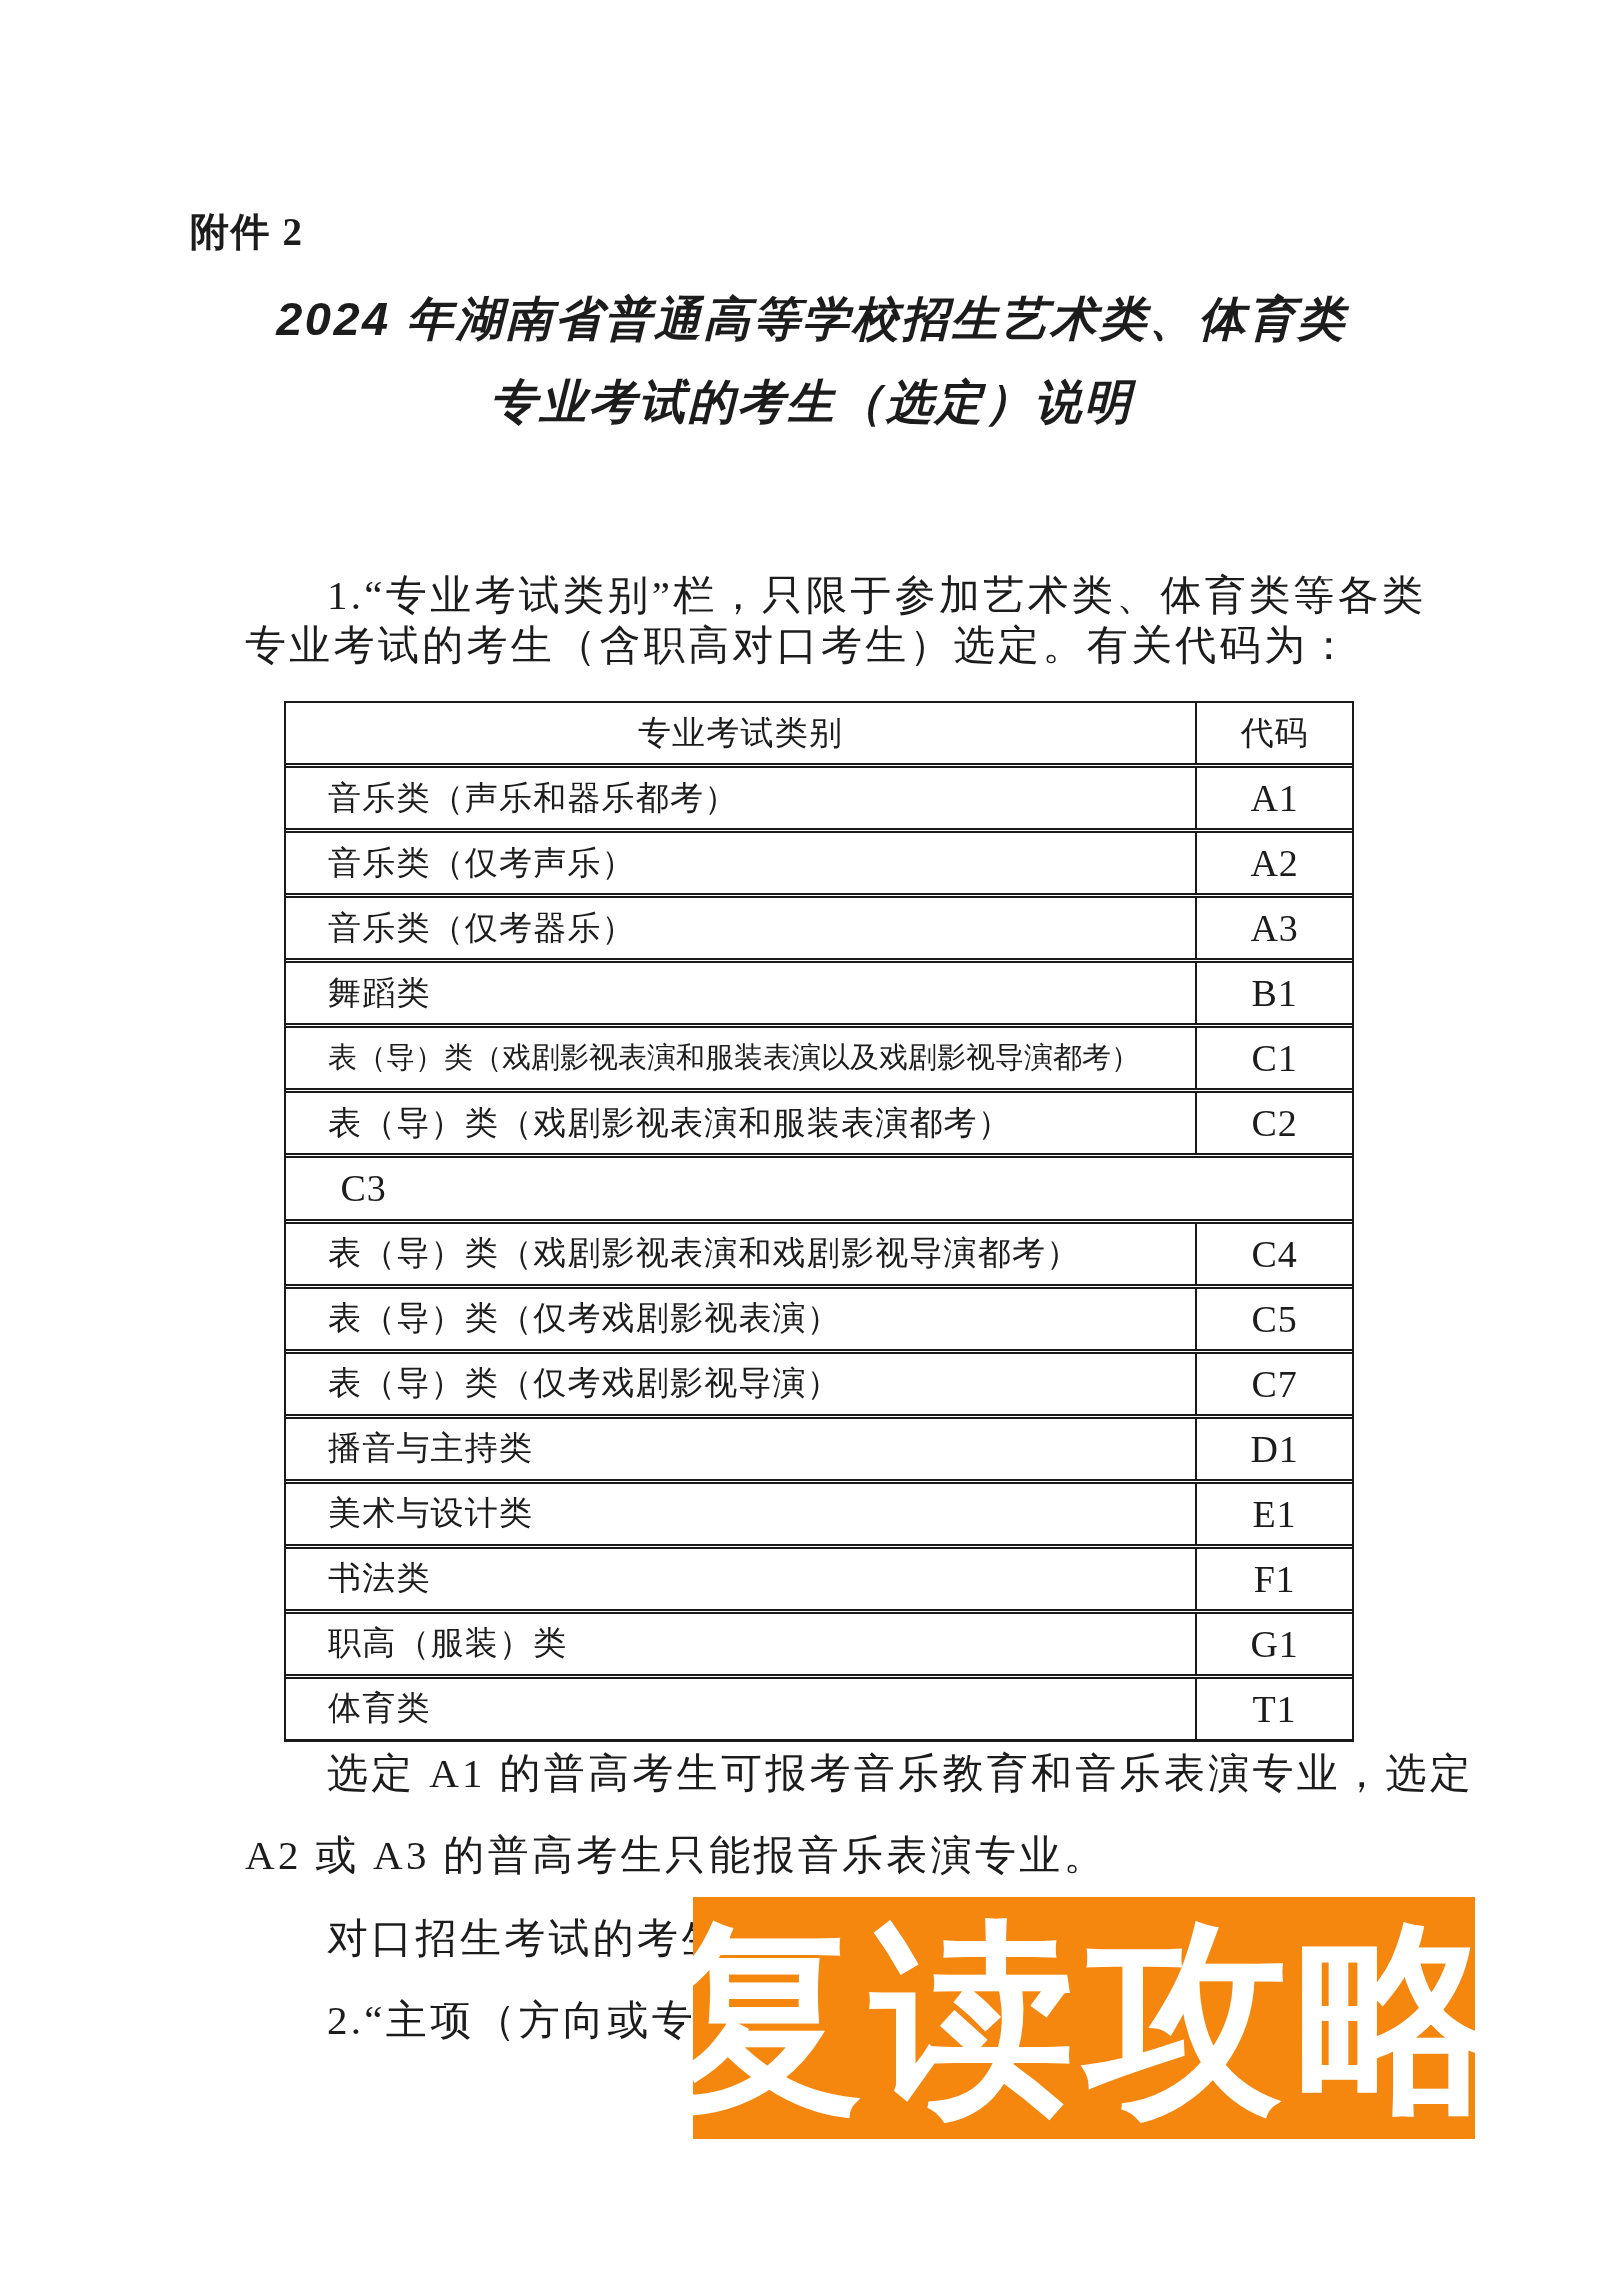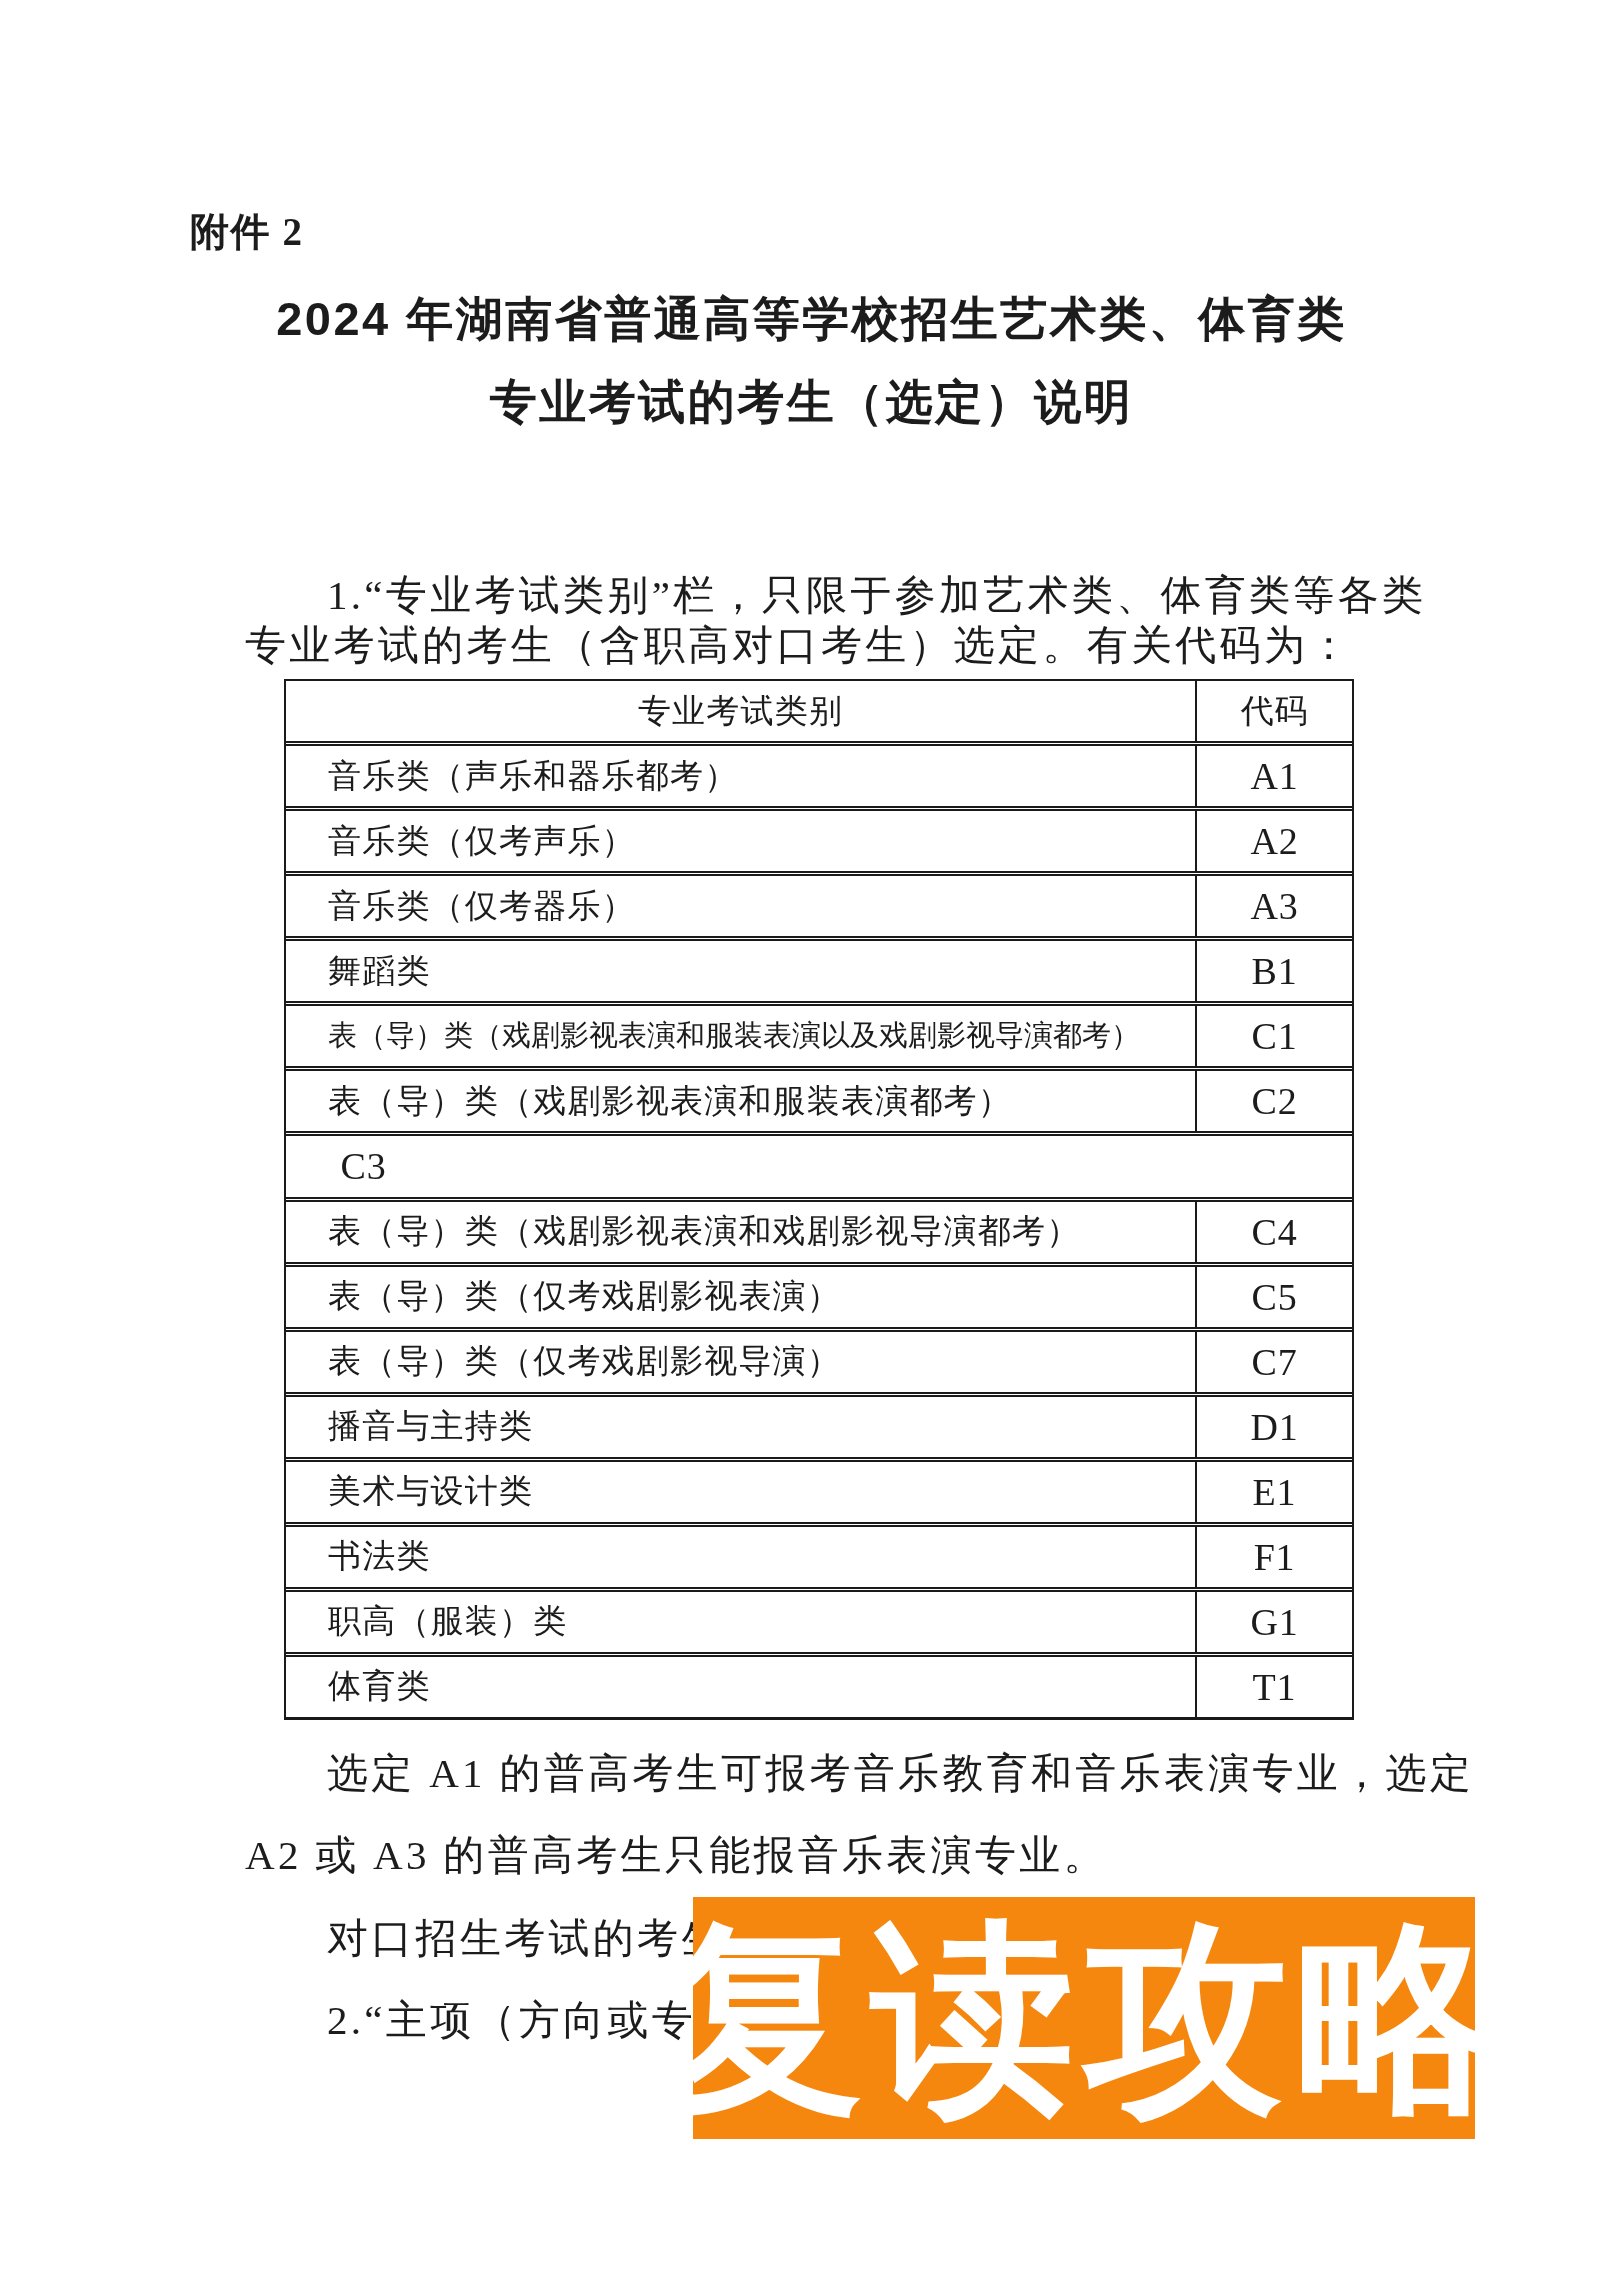--- a/index.html
+++ b/index.html
@@ -16,34 +16,34 @@
     position:absolute;left:190px;top:211px;
     font-family:Liberation Serif, serif;
     font-weight:700;font-size:39px;line-height:1.1;
     letter-spacing:1.6px;white-space:nowrap;
   }
   .title{
     position:absolute;left:0;width:1623px;
     text-align:center;
     font-family:"Liberation Sans", sans-serif;
     font-weight:700;font-size:47px;line-height:1.1;
-    letter-spacing:2.5px;white-space:nowrap;
+    letter-spacing:2.5px;white-space:nowrap;font-style:italic;
   }
   .title.l1{top:293px;}
   .title.l2{top:376px;}
   
   .line{
     position:absolute;left:245px;width:1194px;
     font-size:41px;line-height:46px;letter-spacing:3.3px;
     white-space:nowrap;
   }
   .line.indent{left:327px;width:1112px;}
   
   .exam-table{
-    position:absolute;left:284px;top:679px;
+    position:absolute;left:284px;top:701px;
     width:1070px;height:1041px;
     box-sizing:border-box;
     border:2.5px solid #1a1a1a;border-bottom-width:3.3px;
     display:flex;flex-direction:column;
     background:#ffffff;
   }
   .t-row{
     flex:1;display:flex;min-height:0;
     box-sizing:border-box;
   }

